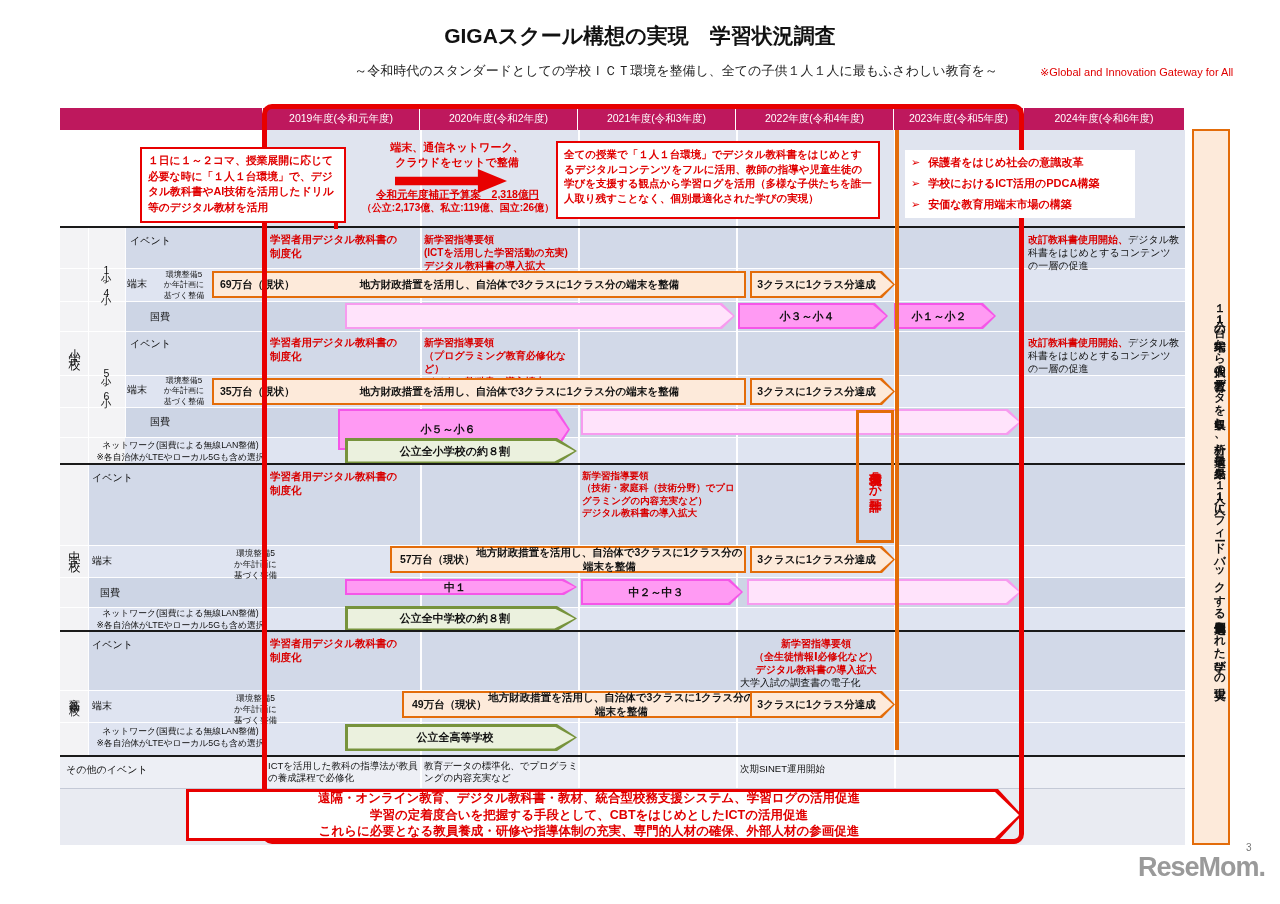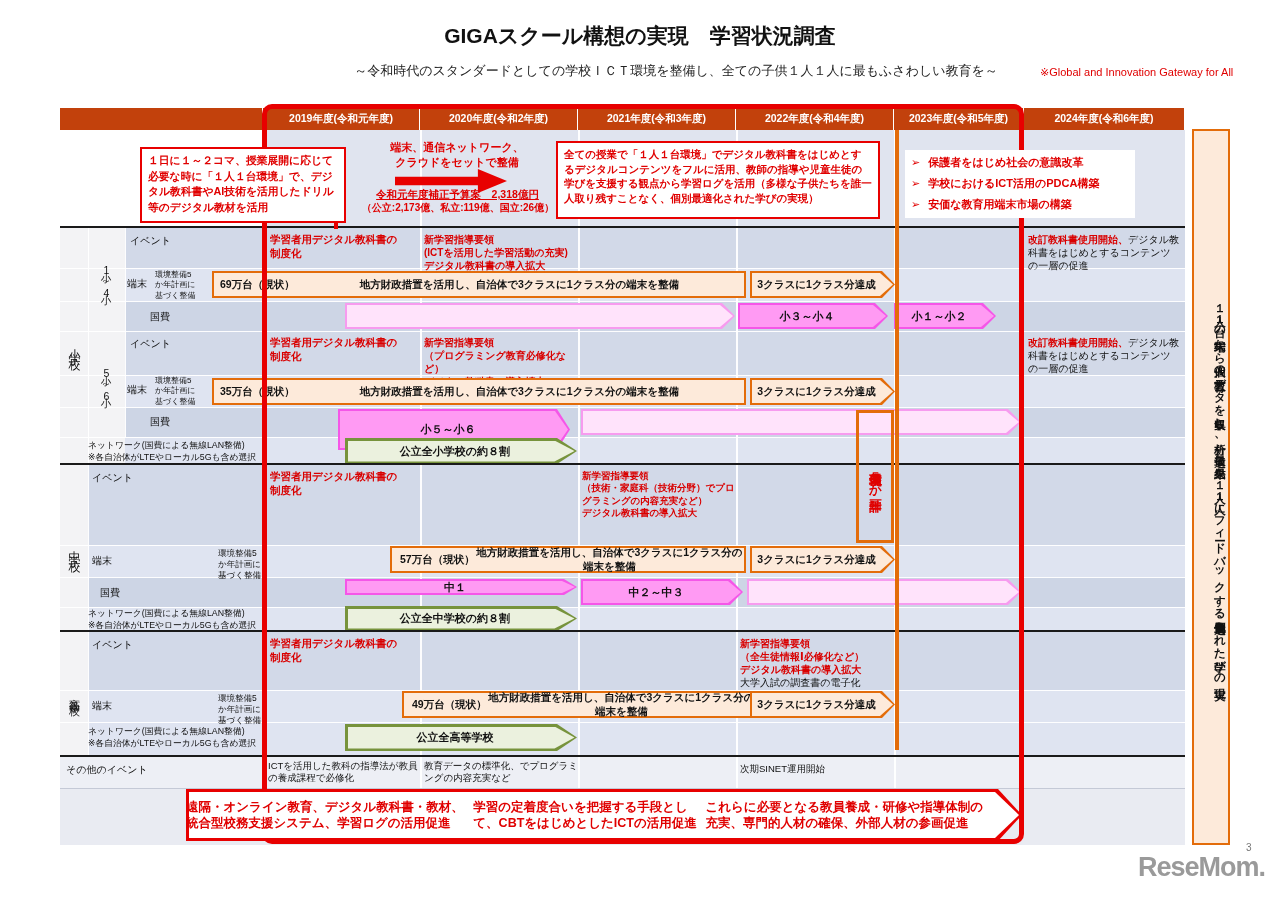--- a/index.html
+++ b/index.html
@@ -1,26 +1,26 @@
 <!DOCTYPE html>
 <html><head>
 <meta charset="utf-8">
 <style>
   html,body{margin:0;padding:0;background:#fff;}
   .stage{position:relative;width:1280px;height:904px;background:#fff;overflow:hidden;
          font-family:"Liberation Sans","DejaVu Sans",sans-serif;color:#111;}
   .abs{position:absolute;}
   .ctr{display:flex;align-items:center;justify-content:center;}
-  .pre{white-space:pre-line;}
+  .pre{white-space:pre-line;text-align:center;}
   .b{font-weight:bold;}
   .red{color:#e00000;}
   .vtx{writing-mode:vertical-rl;text-orientation:upright;}
   
-  .hcell{position:absolute;top:108px;height:22px;background:#c2410c;color:#fff;
-         font-size:10.5px;font-weight:bold;display:flex;align-items:center;justify-content:center;
+  .hcell{position:absolute;top:108px;height:22px;background:#be185d;color:#fff;
+         font-size:10.5px;font-weight:normal;display:flex;align-items:center;justify-content:center;
          border-right:1.5px solid #fff;box-sizing:border-box;}
   
   .chev{position:absolute;}
   .chev .cb{position:absolute;inset:0;background:var(--bc);
     clip-path:polygon(0 0,calc(100% - var(--t,13px)) 0,100% 50%,calc(100% - var(--t,13px)) 100%,0 100%);}
   .chev .cf{position:absolute;inset:var(--bw,2px);background:var(--fc);
     clip-path:polygon(0 0,calc(100% - var(--t,13px)) 0,100% 50%,calc(100% - var(--t,13px)) 100%,0 100%);}
   .chev .ct{position:absolute;inset:0;display:flex;align-items:center;justify-content:center;
     font-weight:bold;font-size:11px;color:#111;padding-right:12px;box-sizing:border-box;}
   .pinkA{--t:13px;--bw:2px;--bc:#f556e8;--fc:#ff9af3;}
@@ -298,21 +298,21 @@
     </div>
     <div style="display:flex;gap:8px;color:#e00000;font-weight:bold;font-size:11px;line-height:21px;">
       <span>➢</span>
       <span>安価な教育用端末市場の構築</span>
     </div>
   </div>
 
   <div class="chev" style="left:186px;top:789px;width:836px;height:52px;--t:24px;--bw:3px;--bc:#e80000;--fc:#ffffff;z-index:7;">
     <div class="cb"></div>
       <div class="cf"></div>
-    <div class="ct" style="color:#e00000;font-size:12.5px;line-height:16.5px;padding-right:30px;">
+    <div class="ct" style="flex-direction:column;color:#e00000;font-size:12.5px;line-height:16.5px;padding-right:30px;">
       <div>遠隔・オンライン教育、デジタル教科書・教材、統合型校務支援システム、学習ログの活用促進</div>
       <div>学習の定着度合いを把握する手段として、CBTをはじめとしたICTの活用促進</div>
       <div>これらに必要となる教員養成・研修や指導体制の充実、専門的人材の確保、外部人材の参画促進</div>
     </div>
   </div>
 
   <div class="abs" style="left:1246px;top:842px;font-size:10px;color:#777;">3</div>
   <div class="abs b" style="left:1138px;top:852px;font-size:27px;color:#9a9a9a;letter-spacing:-1px;">ReseMom.</div>
 
 </div>

